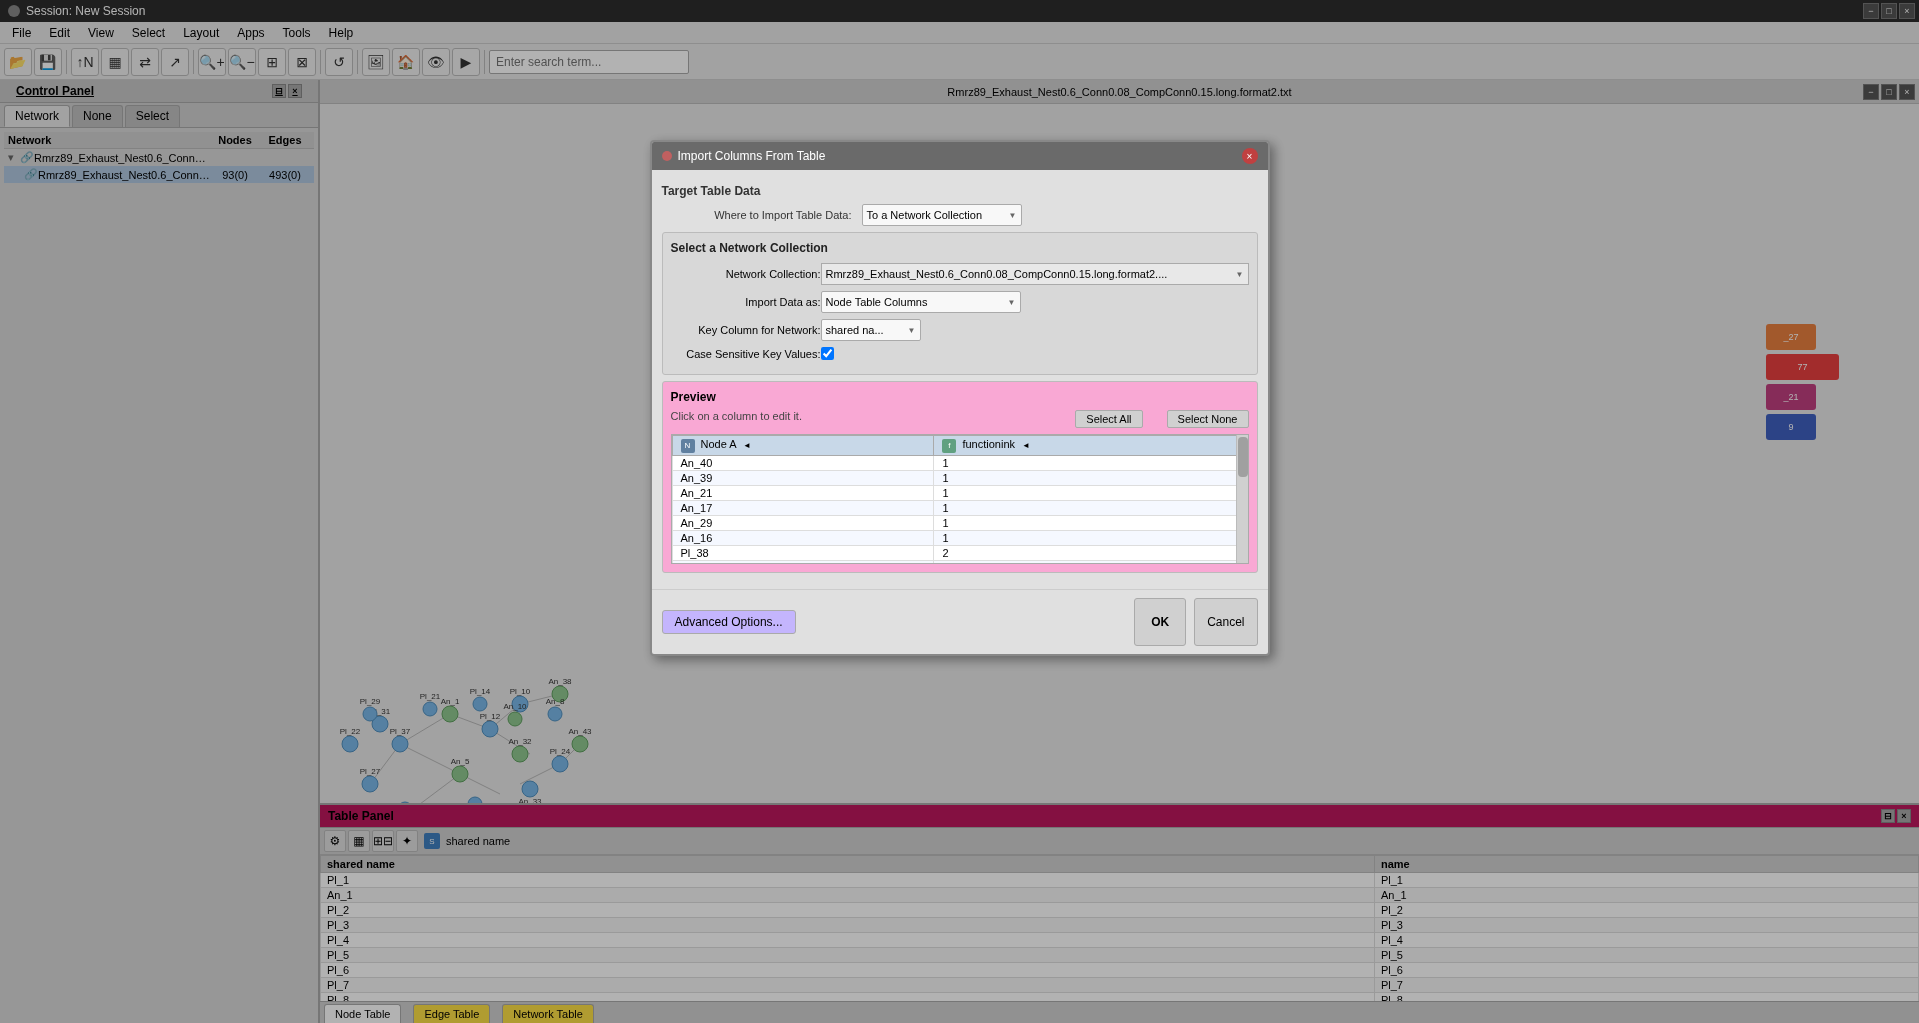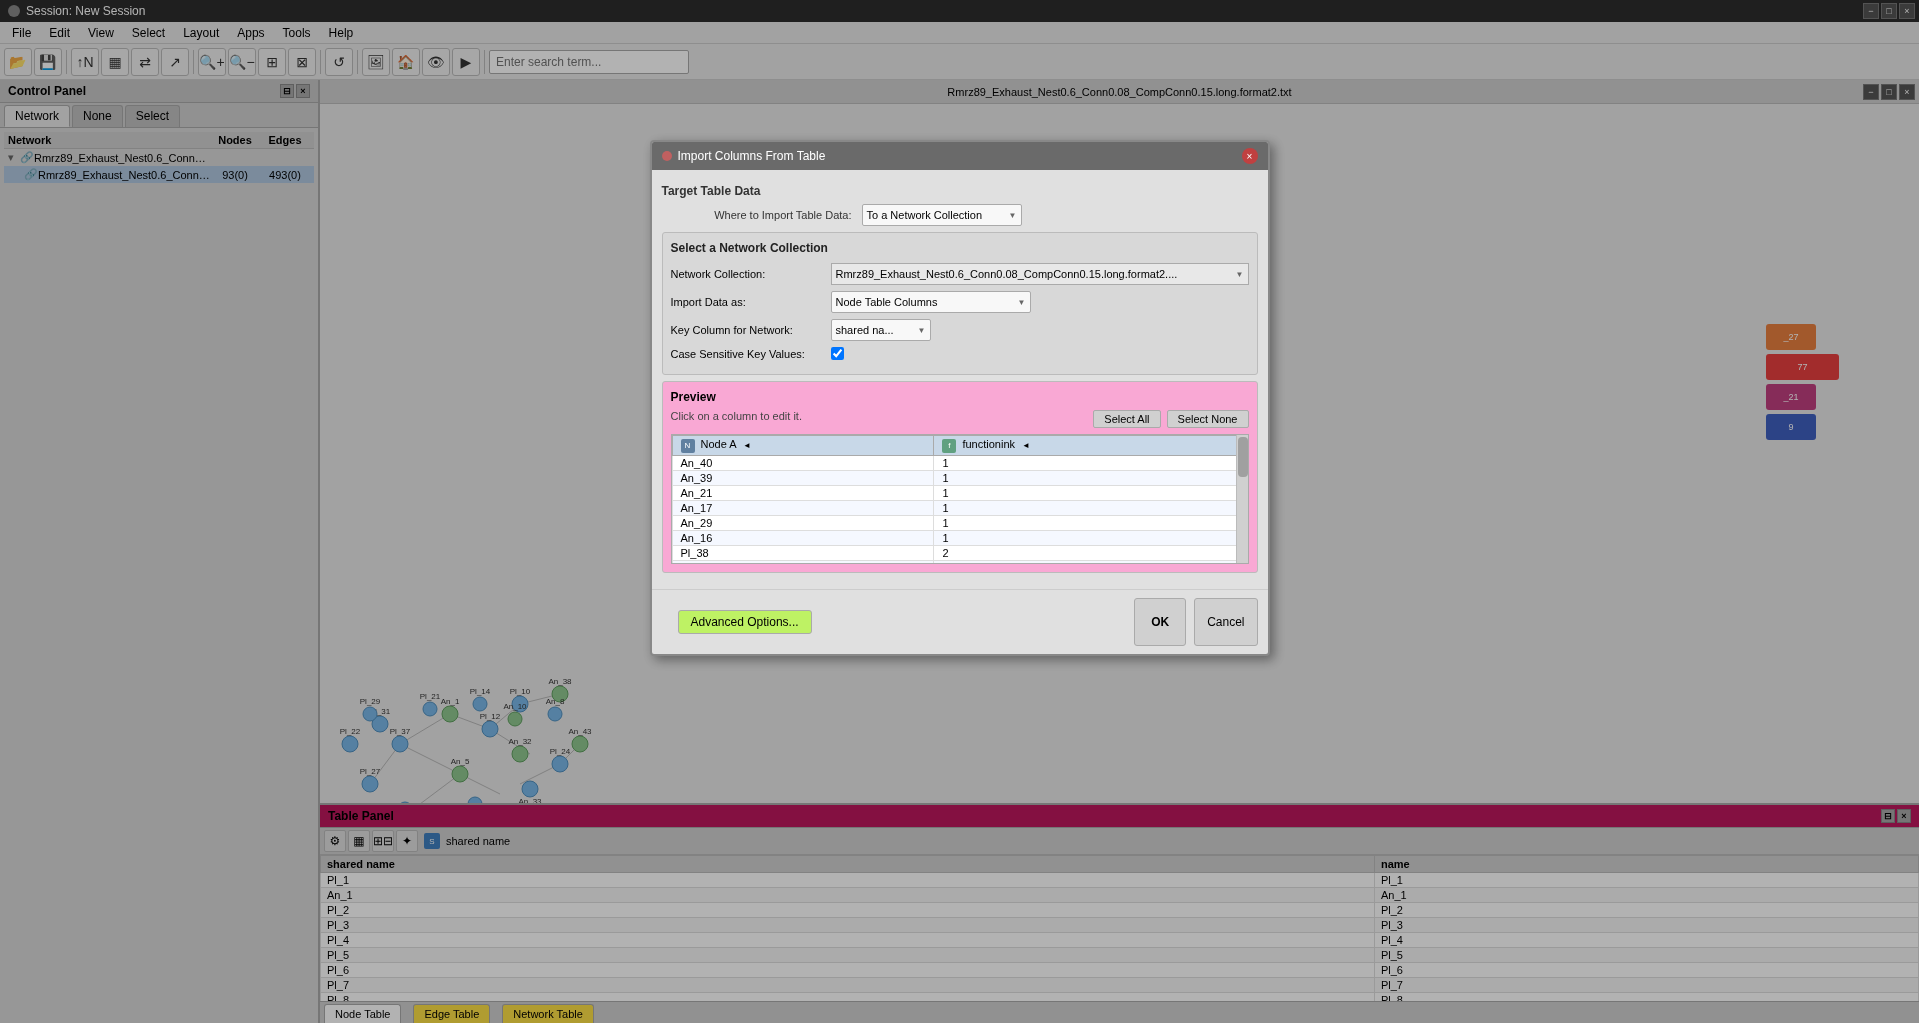--- a/index.html
+++ b/index.html
@@ -109,27 +109,28 @@
     .control-panel {
       width: 320px;
       background: #d8d8d8;
       border-right: 2px solid #aaa;
       display: flex;
       flex-direction: column;
       height: 100%;
     }
     .panel-header {
       background: #c8c8c8;
-      padding: 4px 8px;
+      padding: 4px 16px;
       font-weight: bold;
       font-size: 12px;
       display: flex;
       align-items: center;
       justify-content: space-between;
       border-bottom: 1px solid #aaa;
+      text-decoration: underline;
     }
     .panel-header-controls {
       display: flex; gap: 2px;
     }
     .panel-header-btn {
       width: 14px; height: 14px;
       background: #aaa;
       border: 1px solid #888;
       font-size: 9px;
       display: flex; align-items: center; justify-content: center;
@@ -380,21 +381,21 @@
       margin-bottom: 8px;
       color: #222;
     }
     .network-collection-row {
       display: flex;
       align-items: center;
       margin-bottom: 6px;
     }
     .network-collection-label {
       width: 150px;
-      margin-right: 10px;
+      text-align: right;
       font-size: 11px;
     }
     .network-collection-value {
       flex: 1;
       height: 22px;
       border: 1px solid #aaa;
       background: #e8e8e8;
       display: flex;
       align-items: center;
       padding: 0 4px;
@@ -414,21 +415,21 @@
       margin: 6px 0;
     }
     .preview-title {
       font-weight: bold;
       font-size: 12px;
       margin-bottom: 6px;
     }
     .preview-actions {
       display: flex;
       justify-content: flex-end;
-      gap: 6px;
+      gap: 24px;
       margin-bottom: 6px;
     }
     .preview-btn {
       padding: 2px 10px;
       background: #d0d0d0;
       border: 1px solid #aaa;
       border-radius: 2px;
       font-size: 11px;
       cursor: pointer;
     }
@@ -473,26 +474,25 @@
     }
     .preview-scrollbar-thumb {
       width: 10px;
       height: 40px;
       background: #a0a0a0;
       border-radius: 4px;
       margin: 2px 1px;
     }
     .adv-btn {
       padding: 4px 12px;
-      background: #bef264;
+      background: #c4b5fd;
       border: 1px solid #aaa;
       border-radius: 3px;
       font-size: 12px;
       cursor: pointer;
-      margin-left: 16px;
     }
     .ok-btn {
       padding: 16px 16px;
       background: #d0d0d0;
       border: 1px solid #aaa;
       border-radius: 3px;
       font-size: 12px;
       cursor: pointer;
       font-weight: bold;
     }

